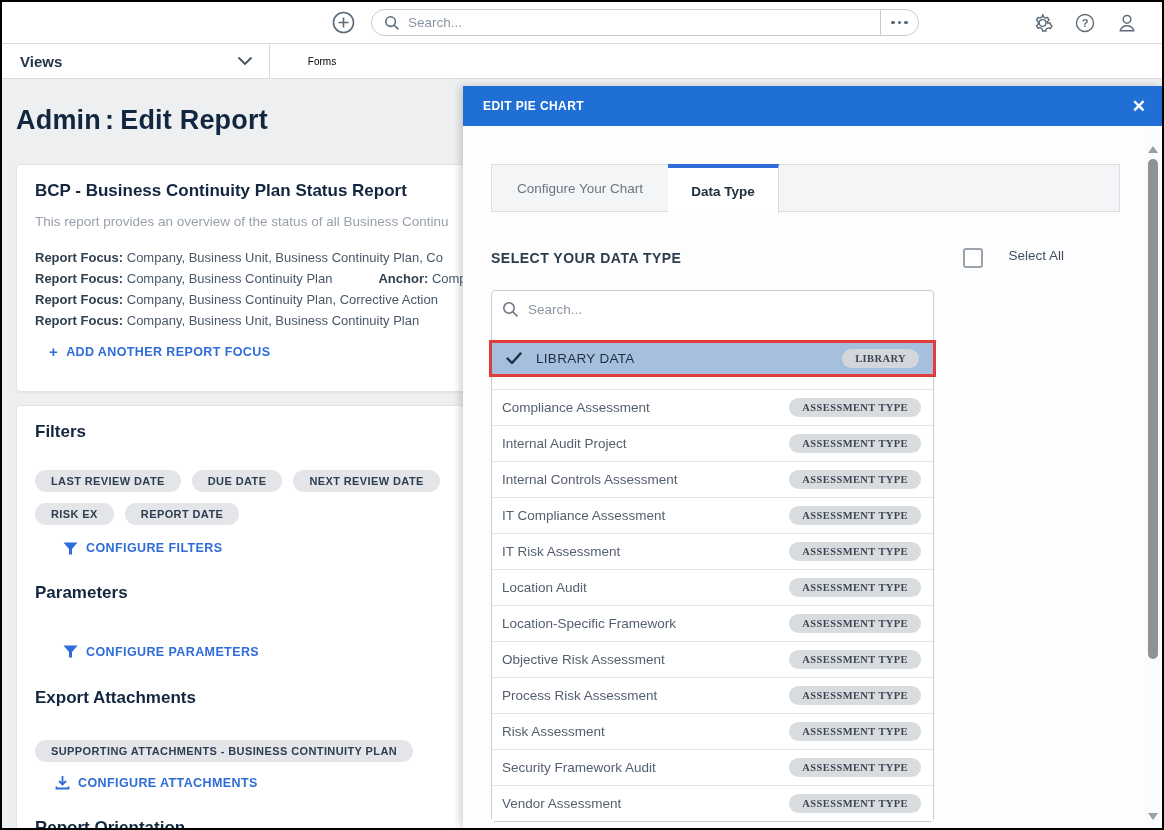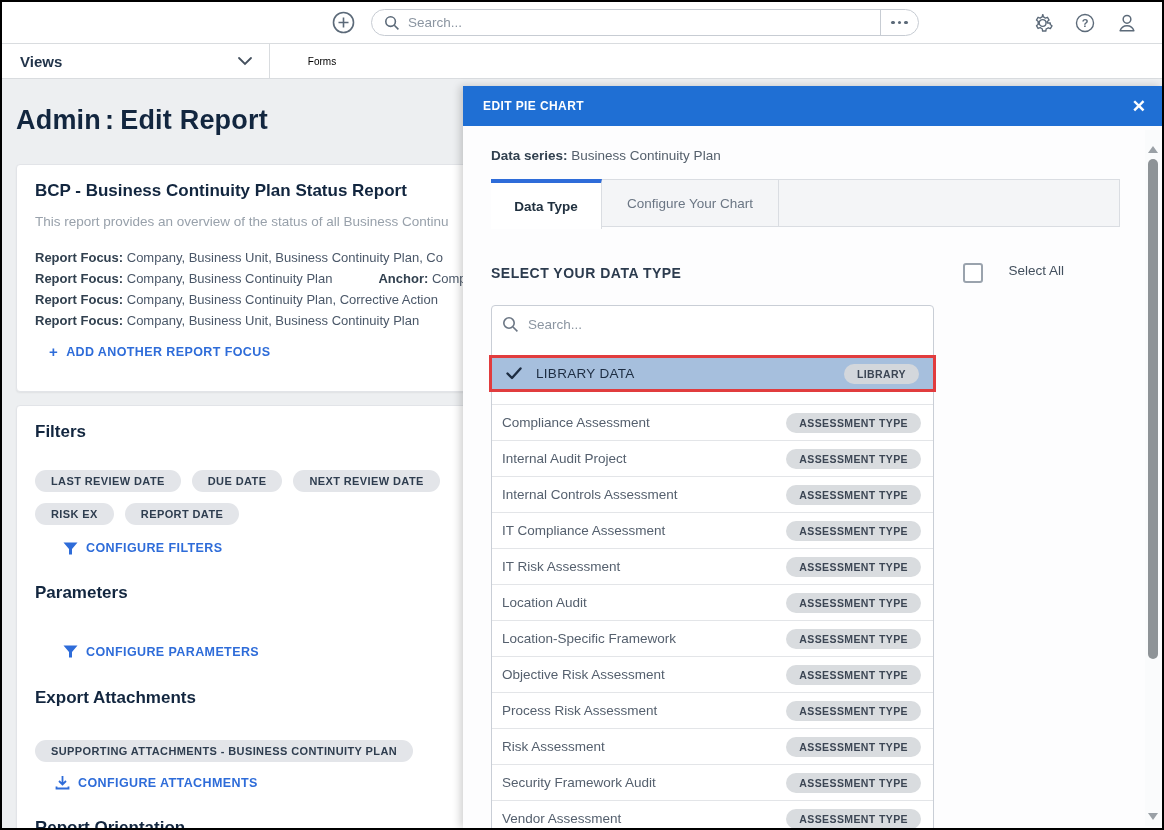--- a/index.html
+++ b/index.html
@@ -94,21 +94,21 @@
     background:#fff; }
   .list-search{ height:37px; display:flex; align-items:center; padding:0 10px; }
   .list-search input{ flex:1; border:none; outline:none; font-size:13.5px; color:#43505e;
     font-family:"Liberation Sans",sans-serif; }
   .list-search input::placeholder{ color:#8b95a1; }
   .list-search svg{ margin-right:9px; }
   .list-row{ height:36px; display:flex; align-items:center; padding:0 12px 0 10px;
     border-top:1px solid #e3e5e8; cursor:pointer; background:#fff; }
   .row-name{ font-size:13.5px; color:#55606e; }
   .row-badge{ margin-left:auto; background:#d9dcdf; border-radius:11px; padding:4px 13px;
-    font-size:10.5px; font-weight:700; letter-spacing:.4px; color:#3c4654; white-space:nowrap; }
+    font-size:10.5px; font-weight:700; letter-spacing:.4px; color:#3c4654; white-space:nowrap;font-family:Liberation Serif, serif; }
   .row-selected{ background:#a6bfdd; border:3px solid #e13c3e; margin:12px -3px; height:37px;
     padding:0 14px 0 10px; }
   .row-selected .row-name{ color:#1d2d42; font-size:13.5px; letter-spacing:.3px; }
   .row-selected .row-badge{ background:#d3d7dc; }
   .check-icon{ display:flex; align-items:center; margin-right:14px; margin-left:4px; }
   
   .mscroll{ position:absolute; top:44px; right:2px; bottom:2px; width:15px; background:#fafbfc;
     display:flex; flex-direction:column; align-items:center; }
   .scroll-up{ width:0; height:0; border-left:5px solid transparent; border-right:5px solid transparent;
     border-bottom:7px solid #9aa0a6; margin-top:16px; cursor:pointer; }
@@ -232,25 +232,24 @@
       <div class="section-h h-orient">Report Orientation</div>
     </div>
   </div>
 
   <div class="modal">
     <div class="modal-header">
       <span class="modal-title">EDIT PIE CHART</span>
       <button class="modal-close">✕</button>
     </div>
     <div class="modal-body">
-      <div class="data-series"><b>Data series:</b> <span>Business Continuity Plan</span></div>
 
       <div class="mtabs">
+        <div class="mtab mtab-idle">Configure Your Chart</div>
         <div class="mtab mtab-active">Data Type</div>
-        <div class="mtab mtab-idle">Configure Your Chart</div>
       </div>
 
       <div class="select-row">
         <span class="select-label">SELECT YOUR DATA TYPE</span>
         <span class="select-all">
           <span class="checkbox"></span>
           <span class="select-all-label">Select All</span>
         </span>
       </div>
 

